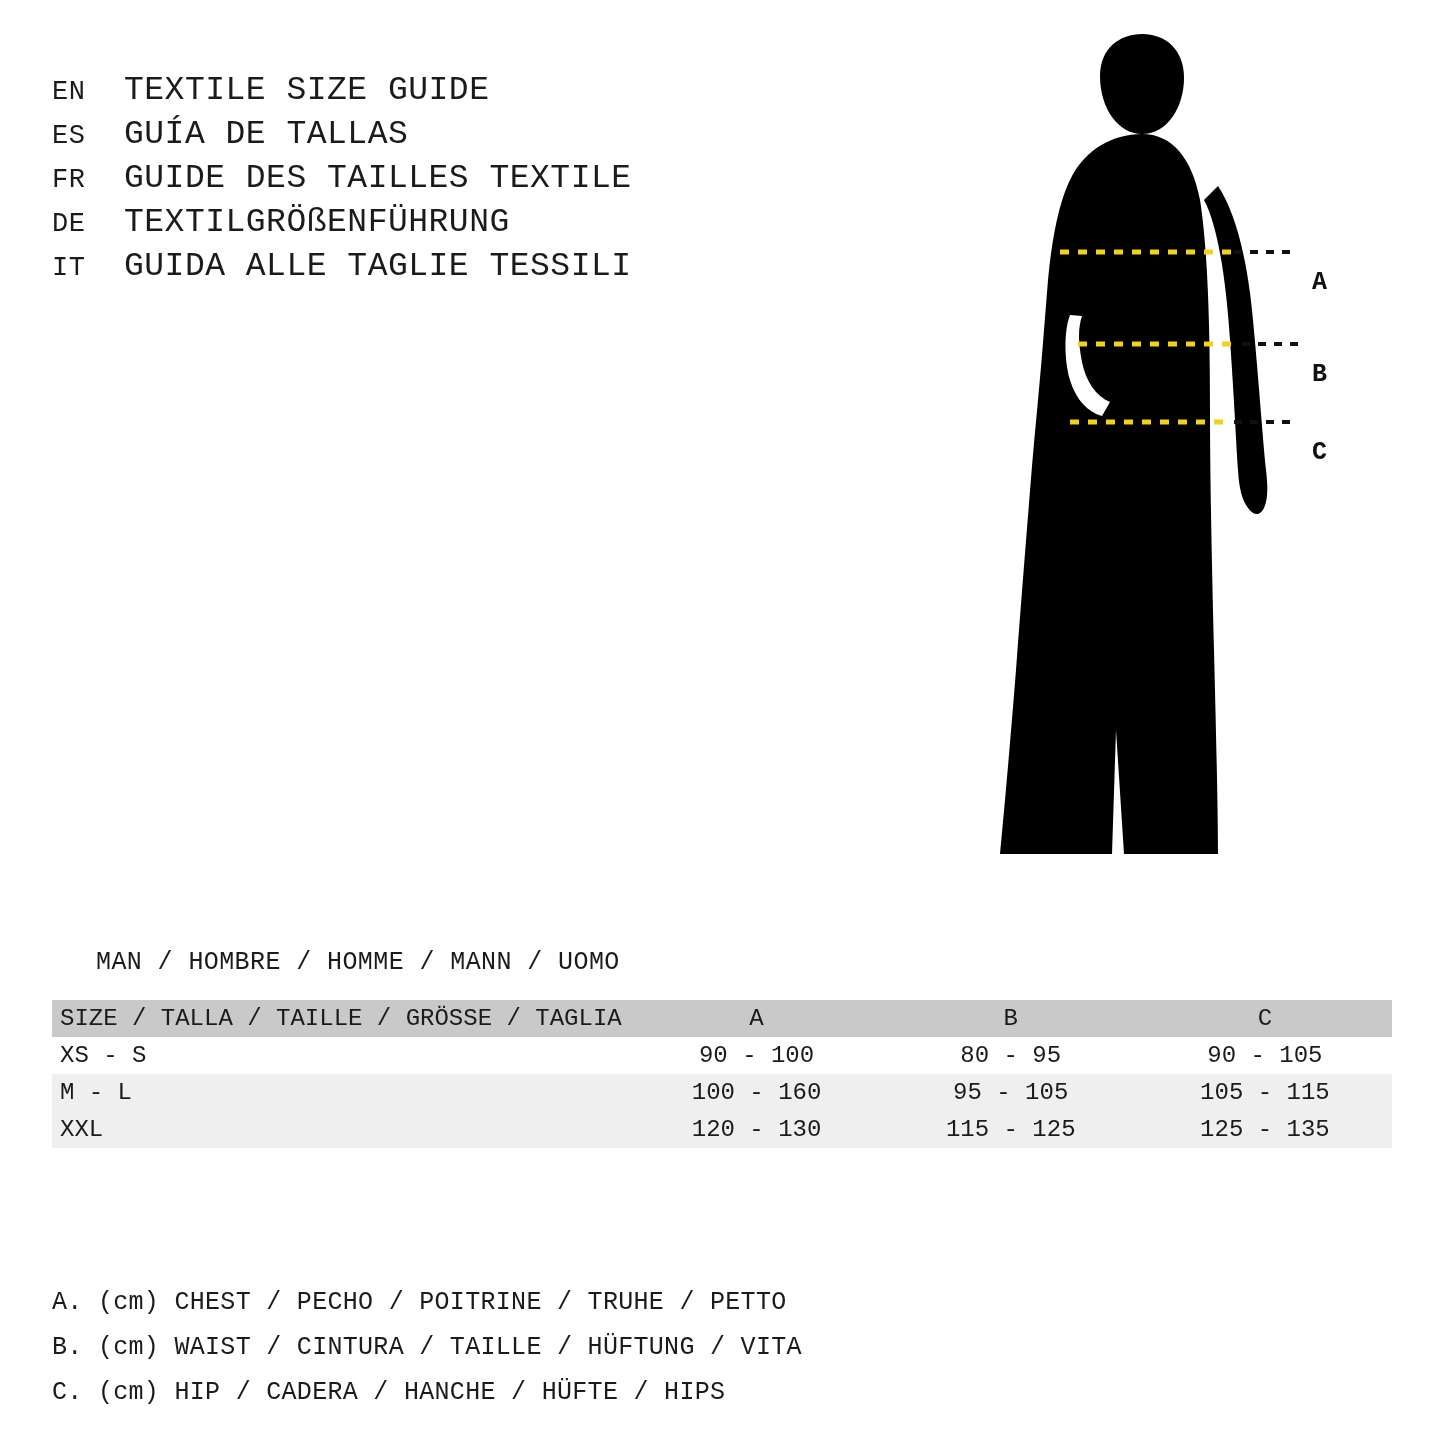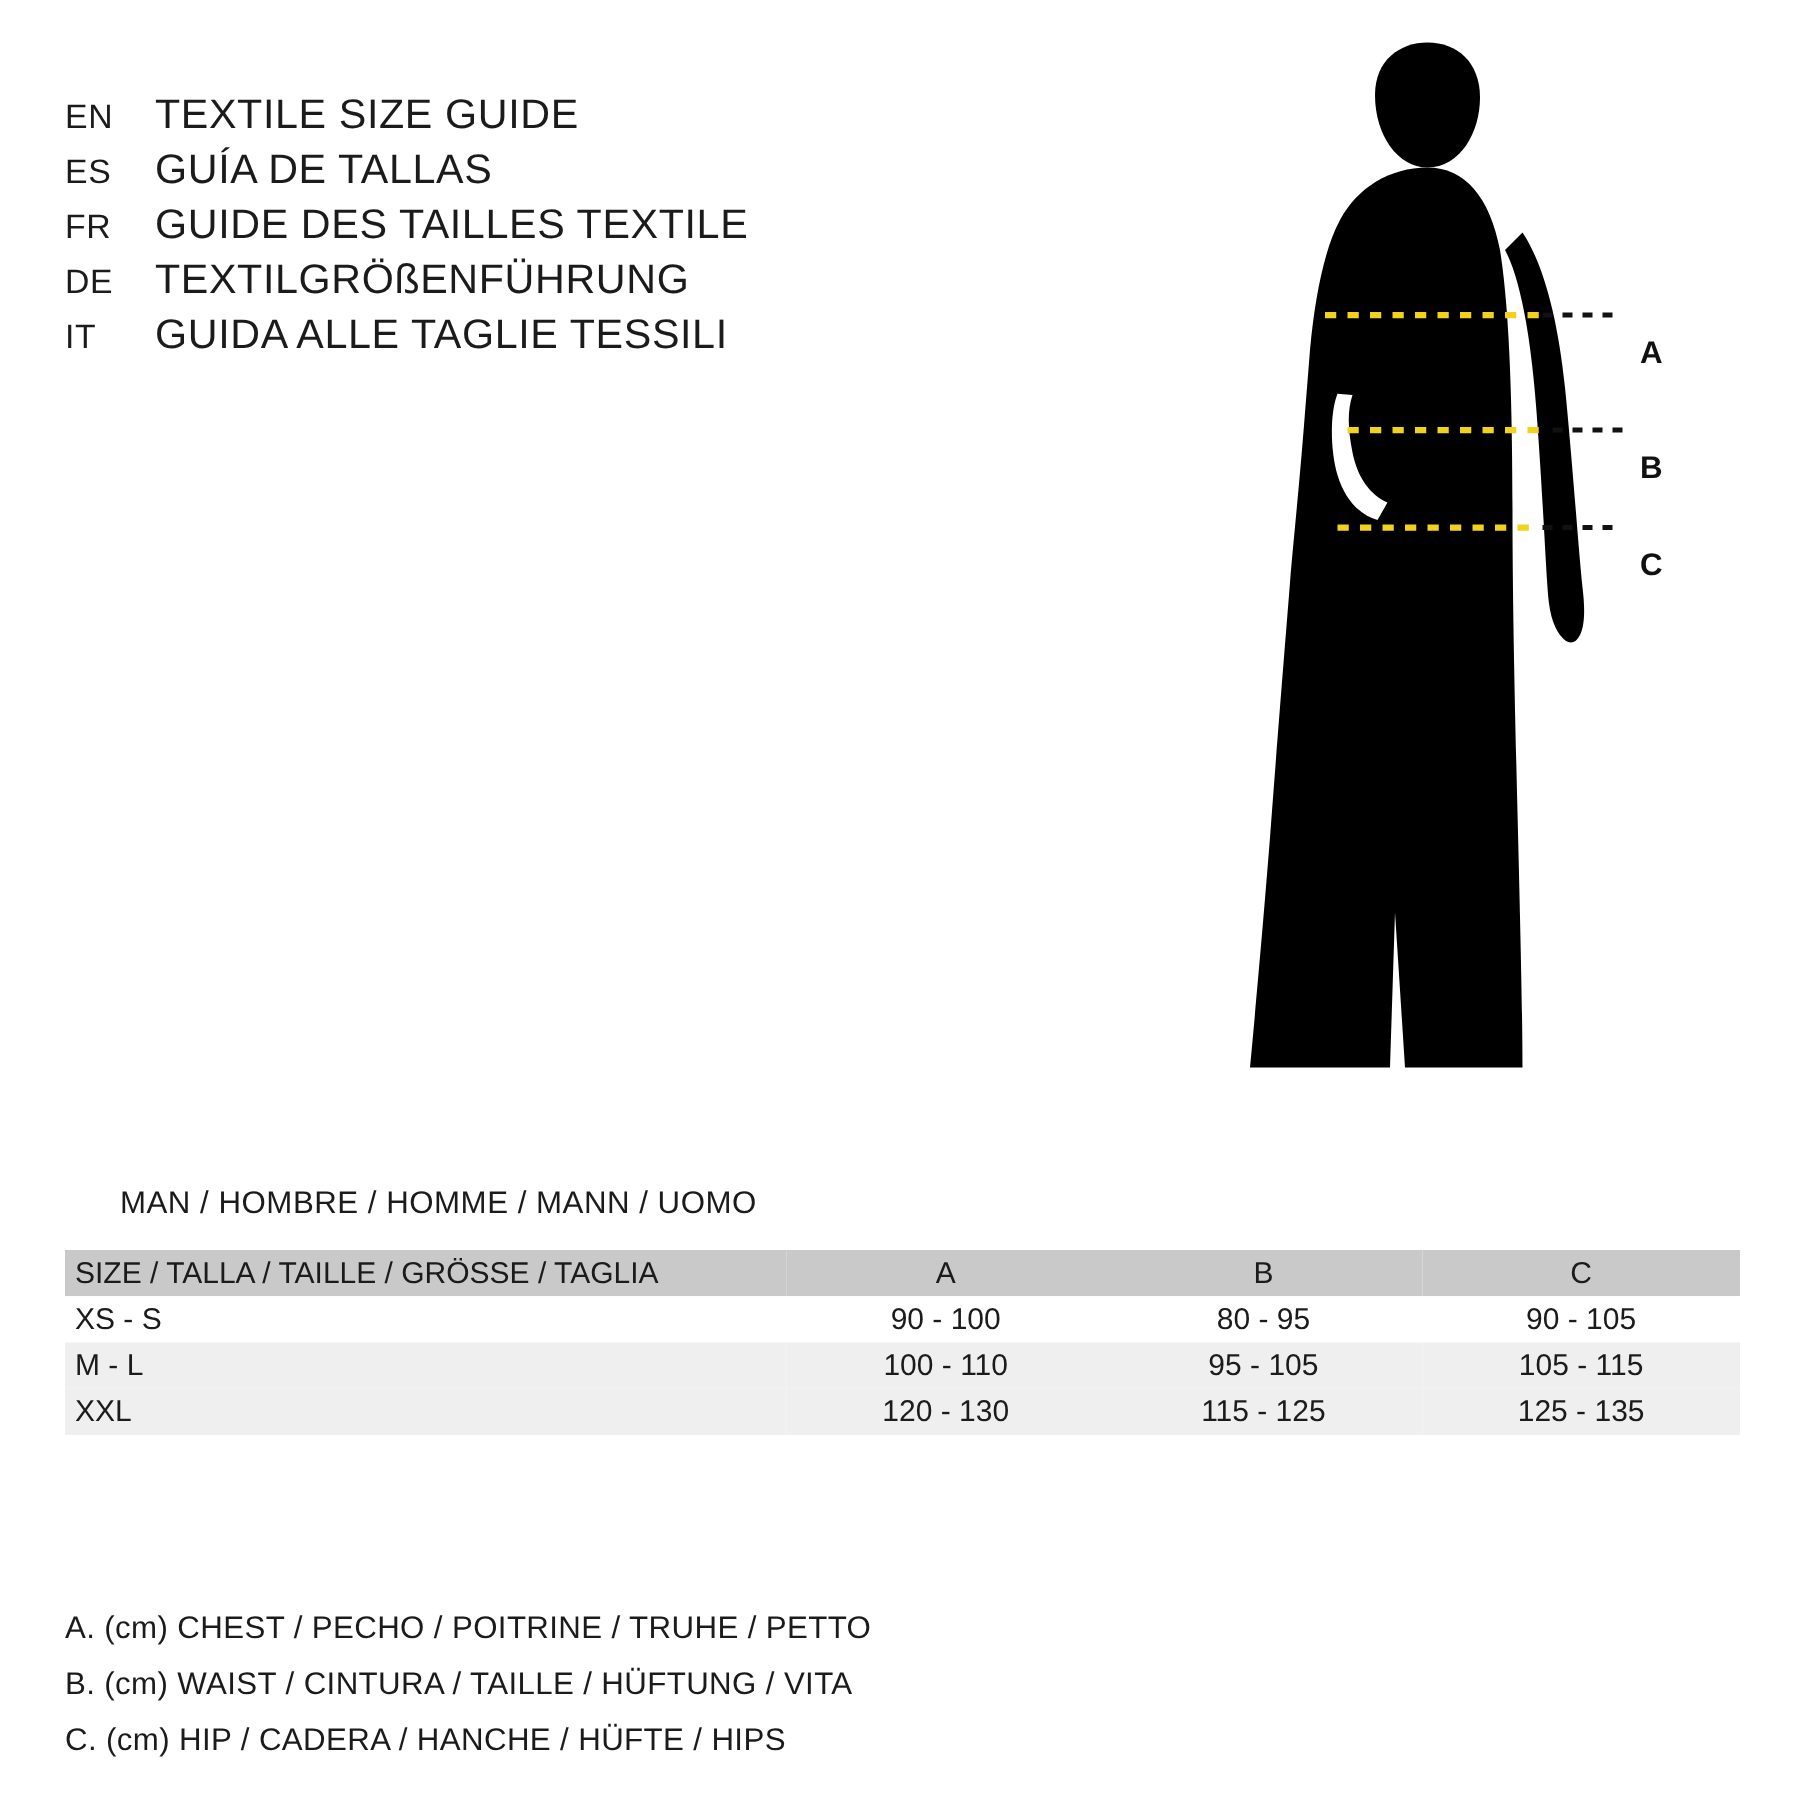--- a/index.html
+++ b/index.html
@@ -12,20 +12,21 @@
     height: 1445px;
     font-family: "Liberation Sans", sans-serif;
     color: #1b1b1b;
     position: relative;
     overflow: hidden;
   }
   .page {
     position: relative;
     width: 1445px;
     height: 1178px;
+    font-family: Liberation Mono, monospace;
   }
 
   
   .lang-block {
     position: absolute;
     left: 52px;
     top: 72px;
     width: 880px;
   }
   .lang-row {
@@ -229,21 +230,21 @@
     </thead>
     <tbody>
       <tr class="odd">
         <td class="first">XS - S</td>
         <td>90 - 100</td>
         <td>80 - 95</td>
         <td>90 - 105</td>
       </tr>
       <tr class="even">
         <td class="first">M - L</td>
-        <td>100 - 110</td>
+        <td>100 - 160</td>
         <td>95 - 105</td>
         <td>105 - 115</td>
       </tr>
       <tr class="even">
         <td class="first">XXL</td>
         <td>120 - 130</td>
         <td>115 - 125</td>
         <td>125 - 135</td>
       </tr>
     </tbody>

